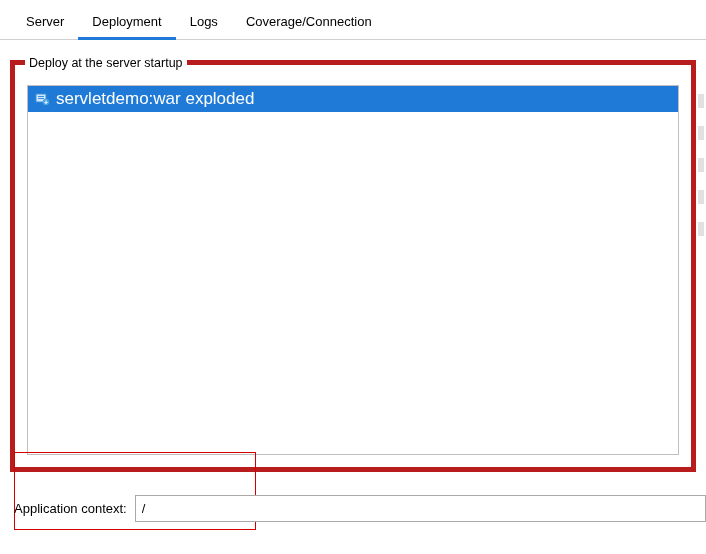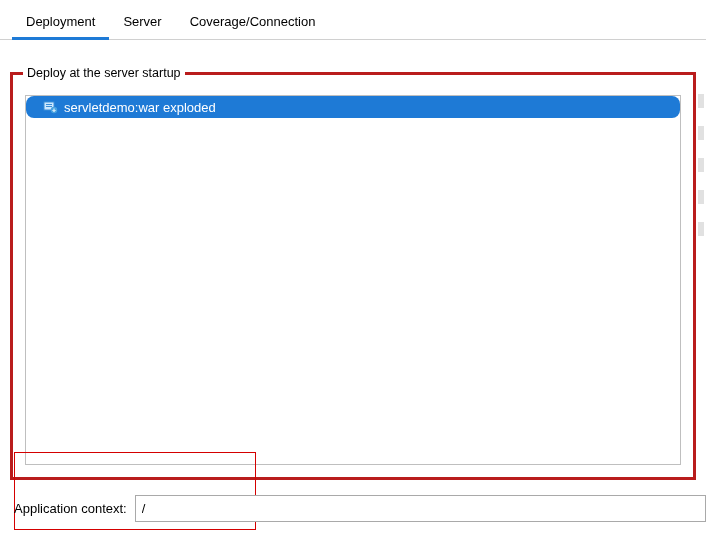--- a/index.html
+++ b/index.html
@@ -4,42 +4,43 @@
   <style>
     * { box-sizing: border-box; margin: 0; padding: 0; }
     body { font-family: "Segoe UI", Tahoma, sans-serif; font-size: 13px; background: #fff; color: #000; width: 706px; height: 554px; overflow: hidden; position: relative; }
 
     .tab-bar { display: flex; gap: 0; padding: 8px 12px 0 12px; border-bottom: 1px solid #d0d0d0; }
     .tab { padding: 6px 14px 8px 14px; cursor: pointer; font-size: 13px; color: #000; border-bottom: 3px solid transparent; margin-bottom: -1px; }
     .tab.active { border-bottom: 3px solid #1e7ad6; }
 
     .content-area { padding: 12px 10px 0 10px; }
 
-    .groupbox { border: 3px solid #b91c1c; position: relative; margin-top: 20px; text-align: right; }
+    .groupbox { border: 5px solid #b91c1c; position: relative; margin-top: 8px; text-align: right; }
     .groupbox-title { position: absolute; top: -9px; left: 10px; background: #fff; padding: 0 4px; font-size: 12.5px; color: #000; }
     .listbox { margin: 20px 12px 12px 12px; height: 370px; border: 1px solid #bfbfbf; background: #fff; overflow: hidden; }
-    .list-item { display: flex; align-items: center; padding: 3px 16px; font-size: 13px; border-radius: 8px; }
+    .list-item { display: flex; align-items: center; padding: 3px 6px; font-size: 17px; }
     .list-item.selected { background: #1e7ad6; color: #fff; }
     .list-icon { width: 16px; height: 16px; margin-right: 6px; display: inline-flex; align-items: center; justify-content: center; }
 
     .highlight-box { position: absolute; border: 1px solid #d40000; pointer-events: none; }
 
     .app-context-row { position: absolute; bottom: 32px; left: 14px; right: 0; display: flex; align-items: center; border-radius: 9px; }
     .app-context-label { font-size: 13px; margin-right: 8px; white-space: nowrap; }
     .app-context-input { flex: 1; padding: 5px 6px; font-size: 13px; border: 1px solid #a9a9a9; background: #fff; font-family: inherit; margin-right: 0; }
 
     .side-buttons { position: absolute; right: 0; top: 94px; width: 8px; display: flex; flex-direction: column; gap: 18px; }
     .side-btn-stub { width: 6px; height: 14px; background: #888; opacity: 0.25; }
   </style>
 </head>
 <body>
 
 <div class="tab-bar">
+  <div class="tab">Server</div>
   <div class="tab active">Deployment</div>
-  <div class="tab">Server</div>
+  <div class="tab">Logs</div>
   <div class="tab">Coverage/Connection</div>
 </div>
 
 <div class="content-area">
   <div class="groupbox">
     <span class="groupbox-title">Deploy at the server startup</span>
     <div class="listbox">
       <div class="list-item selected">
         <span class="list-icon">
           <svg width="16" height="16" viewBox="0 0 16 16">

